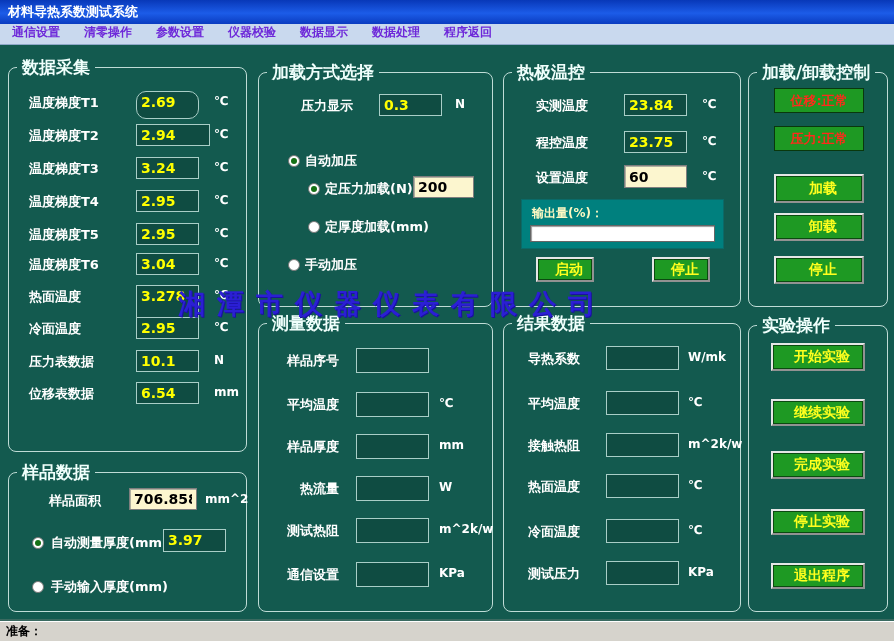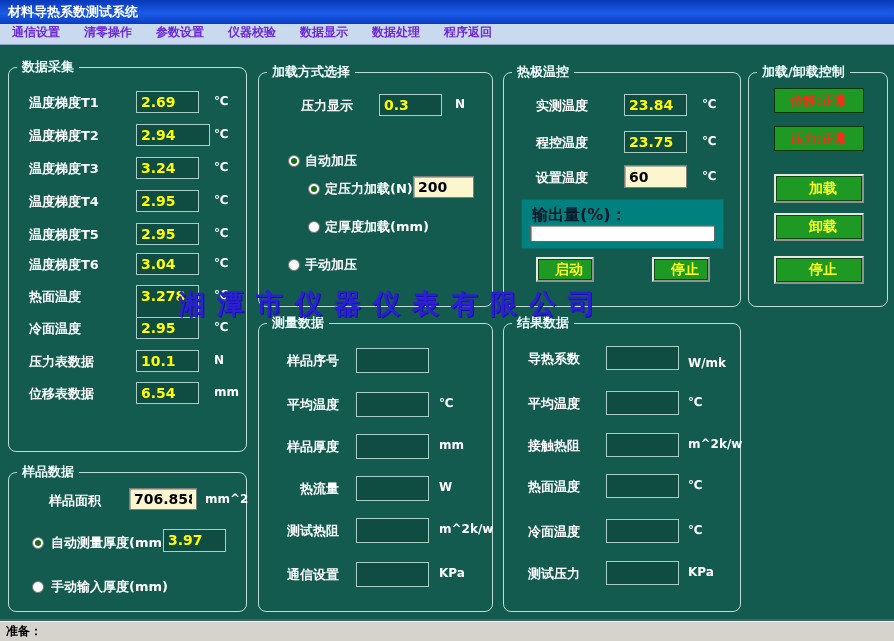--- a/index.html
+++ b/index.html
@@ -11,21 +11,21 @@
     background:linear-gradient(180deg,#0838B8 0%,#1C5CE8 55%,#0A3CC0 100%);
     color:#fff;font-weight:bold;font-size:13px;line-height:24px;padding-left:8px;box-sizing:border-box;}
   .menubar{position:absolute;top:24px;left:0;right:0;height:21px;background:#C9D9EE;
     display:flex;align-items:flex-start;font-size:12px;font-weight:bold;color:#6d28d9;
     border-bottom:1px solid #8FA8C8;box-sizing:border-box;}
   .menu-item{padding:0 12px;cursor:default;}
 
   
   .panel{position:absolute;border:1px solid #BFDCD6;border-radius:8px;}
   .panel-title{position:absolute;top:-9px;left:8px;background:#135A4F;padding:0 5px;
-    color:#F0FFFC;font-weight:bold;font-size:13px;line-height:16px;white-space:nowrap;}
+    color:#F0FFFC;font-weight:bold;font-size:17px;line-height:16px;white-space:nowrap;}
 
   .lbl{position:absolute;color:#FFFFFF;font-weight:bold;font-size:13px;white-space:nowrap;}
   .unit{position:absolute;color:#FFFFFF;font-weight:bold;font-size:12px;white-space:nowrap;}
   .valbox{position:absolute;background:#0F4C42;border:1px solid #A9CEC7;color:#FFFF00;
     font-weight:bold;font-size:14px;padding:1px 4px;box-sizing:border-box;line-height:18px;}
   input.editbox{position:absolute;background:#FCF6CF;color:#000;font-weight:bold;font-size:14px;
     border:1px solid #7E7E7E;box-shadow:inset 1px 1px 0 #B0B0A0;padding:1px 4px;
     box-sizing:border-box;font-family:inherit;}
 
   .btn{position:absolute;background:#1E9923;color:#FFFF1E;font-weight:bold;font-size:14px;
@@ -34,21 +34,21 @@
   .badge{position:absolute;background:#1E9923;color:#FF2A1A;font-weight:bold;font-size:13px;
     border:1px solid #09380D;display:flex;align-items:center;justify-content:center;
     box-sizing:border-box;white-space:nowrap;}
 
   .radio{position:absolute;width:12px;height:12px;border-radius:50%;background:#FFF;
     border:1px solid #777;box-sizing:border-box;cursor:pointer;}
   .radio.checked::after{content:"";position:absolute;left:2px;top:2px;width:6px;height:6px;
     border-radius:50%;background:#157015;}
 
   .output-box{position:absolute;background:#00807E;border:1px solid #0A6A68;box-sizing:border-box;}
-  .output-label{position:absolute;left:10px;top:5px;color:#0f172a;font-weight:bold;font-size:16px;}
+  .output-label{position:absolute;left:10px;top:5px;color:#fef9c3;font-weight:bold;font-size:12px;}
   .progress{position:absolute;left:8px;top:25px;right:8px;height:15px;background:#FFF;
     border:1px solid #666;box-shadow:inset 1px 1px 1px #999;}
 
   .watermark{position:absolute;left:178px;top:286px;color:#2B1FD4;font-weight:bold;font-size:27px;
     letter-spacing:12px;white-space:nowrap;pointer-events:none;z-index:40;text-shadow:1px 1px 0 #1A10A0;font-family:Liberation Serif, serif;}
 
   .statusbar{position:absolute;left:0;right:0;bottom:0;height:20px;background:#D6D3CC;
     border-top:1px solid #FFF;box-shadow:0 -2px 0 #3A6A60;color:#000;font-size:12px;font-weight:bold;
     line-height:19px;padding-left:6px;box-sizing:border-box;}
 </style>
@@ -70,21 +70,21 @@
     <span class="menu-item">数据处理</span>
     <span class="menu-item">程序返回</span>
   </div>
 
   <div class="watermark">湘潭市仪器仪表有限公司</div>
 
   <div class="panel" style="left:8px;top:67px;width:237px;height:383px;">
     <span class="panel-title">数据采集</span>
 
     <span class="lbl" style="left:20px;top:26px;">温度梯度T1</span>
-    <div class="valbox" style="left:127px;top:23px;width:63px;height:22px;">2.69</div>
+    <div class="valbox" style="left:127px;top:23px;width:63px;height:28px;border-radius:10px;">2.69</div>
     <span class="unit" style="left:205px;top:26px;">℃</span>
 
     <span class="lbl" style="left:20px;top:59px;">温度梯度T2</span>
     <div class="valbox" style="left:127px;top:56px;width:74px;height:22px;">2.94</div>
     <span class="unit" style="left:205px;top:59px;">℃</span>
 
     <span class="lbl" style="left:20px;top:92px;">温度梯度T3</span>
     <div class="valbox" style="left:127px;top:89px;width:63px;height:22px;">3.24</div>
     <span class="unit" style="left:205px;top:92px;">℃</span>
 
@@ -204,21 +204,21 @@
 
     <div class="btn" style="left:32px;top:184px;width:58px;height:25px;">启动</div>
     <div class="btn" style="left:148px;top:184px;width:58px;height:25px;">停止</div>
   </div>
 
   <div class="panel" style="left:503px;top:323px;width:236px;height:287px;">
     <span class="panel-title">结果数据</span>
 
     <span class="lbl" style="left:24px;top:26px;">导热系数</span>
     <div class="valbox" style="left:102px;top:22px;width:73px;height:24px;"></div>
-    <span class="unit" style="left:184px;top:32px;">W/mk</span>
+    <span class="unit" style="left:184px;top:26px;">W/mk</span>
 
     <span class="lbl" style="left:24px;top:71px;">平均温度</span>
     <div class="valbox" style="left:102px;top:67px;width:73px;height:24px;"></div>
     <span class="unit" style="left:184px;top:71px;">℃</span>
 
     <span class="lbl" style="left:24px;top:113px;">接触热阻</span>
     <div class="valbox" style="left:102px;top:109px;width:73px;height:24px;"></div>
     <span class="unit" style="left:184px;top:113px;">m^2k/w</span>
 
     <span class="lbl" style="left:24px;top:154px;">热面温度</span>
@@ -238,18 +238,27 @@
     <span class="panel-title">加载/卸载控制</span>
 
     <div class="badge" style="left:25px;top:15px;width:90px;height:25px;">位移:正常</div>
     <div class="badge" style="left:25px;top:53px;width:90px;height:25px;">压力:正常</div>
 
     <div class="btn" style="left:25px;top:101px;width:90px;height:29px;">加载</div>
     <div class="btn" style="left:25px;top:140px;width:90px;height:28px;">卸载</div>
     <div class="btn" style="left:25px;top:183px;width:90px;height:28px;">停止</div>
   </div>
 
+  <div class="panel" style="left:748px;top:325px;width:138px;height:285px;">
+    <span class="panel-title">实验操作</span>
+
+    <div class="btn" style="left:22px;top:17px;width:94px;height:28px;">开始实验</div>
+    <div class="btn" style="left:22px;top:73px;width:94px;height:27px;">继续实验</div>
+    <div class="btn" style="left:22px;top:125px;width:94px;height:28px;">完成实验</div>
+    <div class="btn" style="left:22px;top:183px;width:94px;height:26px;">停止实验</div>
+    <div class="btn" style="left:22px;top:237px;width:94px;height:26px;">退出程序</div>
+  </div>
 
   <div class="statusbar">
     <span>准备：</span>
   </div>
 
 </div>
 
 </body></html>

